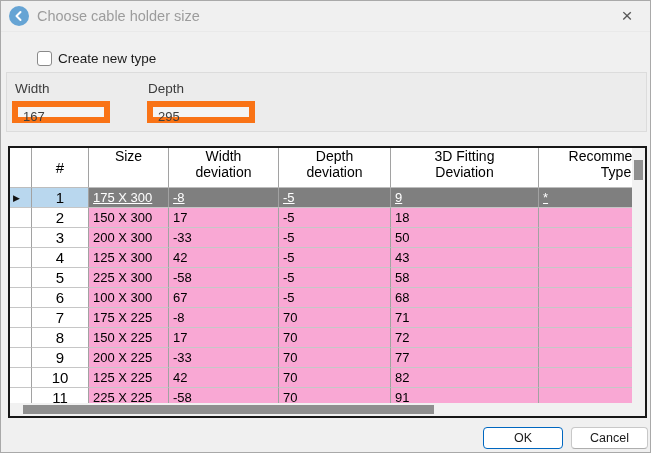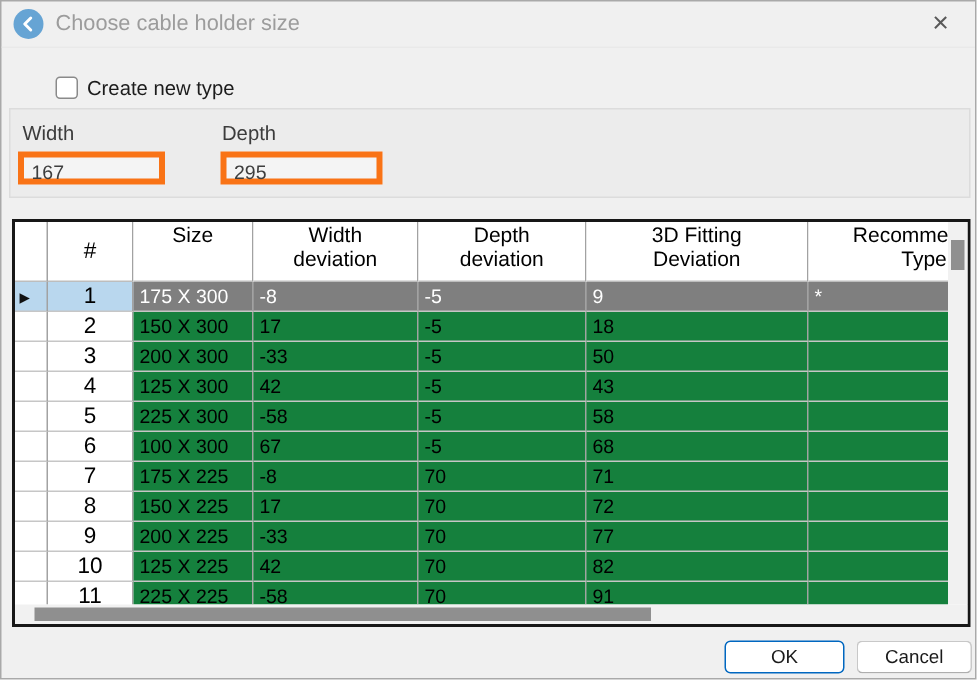--- a/index.html
+++ b/index.html
@@ -20,43 +20,43 @@
   .cb-row{position:absolute;left:7px;top:50px;display:flex;align-items:center;margin-left:29px;}
   .checkbox{width:15px;height:15px;box-sizing:border-box;background:#fff;border:1px solid #8a8a8a;
     border-radius:3px;flex:none;}
   .cb-label{margin-left:6px;font-size:13.5px;color:#1c1c1c;}
   
   .panel{position:absolute;left:5px;top:71px;width:641px;height:60px;box-sizing:border-box;
     background:#ececec;border:1px solid #dcdcdc;}
   .dim-label{position:absolute;top:8px;font-size:13.5px;color:#3c3c3c;}
   .lbl-width{left:8px;} .lbl-depth{left:141px;}
   .field{position:absolute;top:28px;height:22px;box-sizing:border-box;background:#f4f4f4;
-    border:4px solid #f97316;font-size:13px;color:#3e3e3e;line-height:20px;padding-left:5px;}
+    border:6px solid #f97316;font-size:13px;color:#3e3e3e;line-height:20px;padding-left:5px;}
   .field-width{left:5px;width:98px;} .field-depth{left:140px;width:108px;}
   
   .grid{position:absolute;left:7px;top:145px;width:639px;height:272px;box-sizing:border-box;
     border:2px solid #171717;background:#fff;}
   .grid-inner{position:absolute;left:0;top:0;right:13px;bottom:13px;overflow:hidden;}
   .grow{display:flex;}
   .hrow{height:40px;}
   .drow{height:20px;}
   .cell{box-sizing:border-box;flex:none;border-right:1px solid #a2a2a2;overflow:hidden;}
   .hcell{display:flex;flex-direction:column;justify-content:flex-start;align-items:center;
     font-size:14px;color:#000;text-align:center;line-height:16px;border-bottom:1px solid #bdbdbd;background:#fff;}
   .dcell{display:flex;align-items:center;font-size:13px;color:#000;padding-left:4px;
     border-bottom:1px solid #c6c6c6;background:#fff;}
   .c-rowhead{width:22px;padding-left:0;}
   .c-num{width:57px;justify-content:center;padding-left:0;font-size:15px;}
   .c-size{width:80px;}
   .c-wdev{width:110px;}
   .c-ddev{width:112px;}
   .c-fit{width:148px;}
   .c-rec{width:155px;}
-  .yellow{background:#15803d;}
-  .sel-gray{background:#7f7f7f;color:#fff;}
+  .yellow{background:#f9a8d4;}
+  .sel-gray{background:#7f7f7f;color:#fff;text-decoration:underline;}
   .sel-blue{background:#b9d7ee;color:#000;}
   .arrow{font-size:9px;color:#111;padding-left:3px;}
   
   .vscroll{position:absolute;top:0;right:0;bottom:13px;width:13px;background:#f1f1f1;}
   .vthumb{position:absolute;left:2px;top:12px;width:9px;height:20px;background:#8f8f8f;}
   .hscroll{position:absolute;left:0;right:13px;bottom:0;height:13px;background:#f1f1f1;}
   .hthumb{position:absolute;top:2px;left:13px;width:411px;height:9px;background:#8f8f8f;}
   .corner{position:absolute;right:0;bottom:0;width:13px;height:13px;background:#f1f1f1;}
   
   .btn{position:absolute;top:426px;height:22px;box-sizing:border-box;border-radius:4px;background:#fff;

